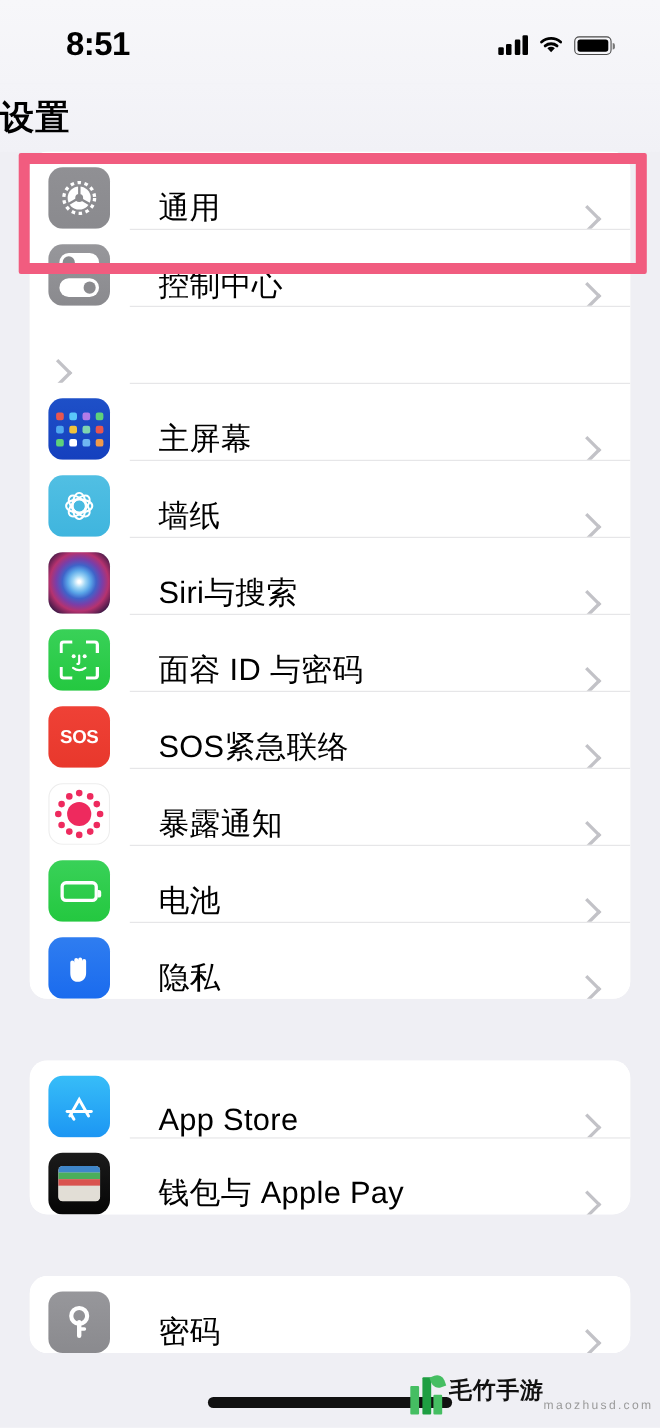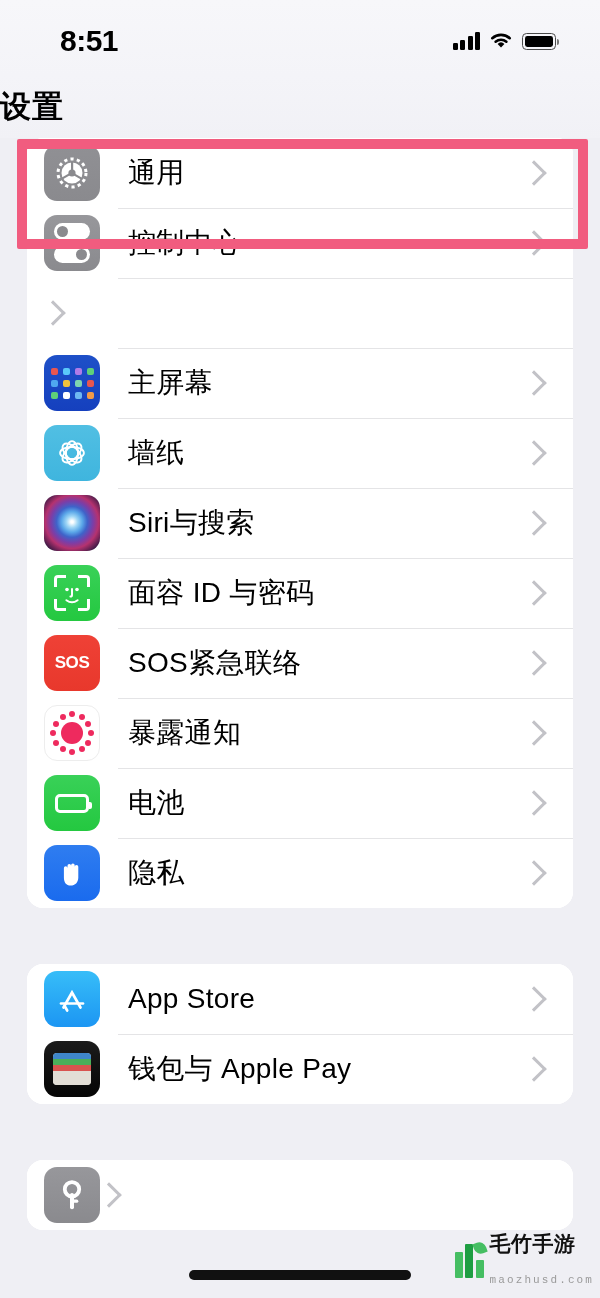--- a/index.html
+++ b/index.html
@@ -73,24 +73,25 @@
   .card {
     background:#FFFFFF;
     border-radius: 16px;
     overflow: hidden;
   }
   .group-gap { height: 56px; }
 
   .row {
     height: 70px;
     display:flex;
-    align-items:center;
+    align-items:flex-end;
     position: relative;
     padding-left: 17px;
     background:#fff;
+    gap:16px;
   }
   .row + .row::before{
     content:"";
     position:absolute; left: 91px; right:0; top:0;
     height:1px; background:#E4E4E6;
   }
   .icon {
     width: 56px; height:56px;
     border-radius: 13px;
     flex: none;
@@ -195,21 +196,21 @@
     right: 6px; bottom: 12px;
     display:flex; align-items:center; gap:6px;
     z-index:45;
   }
   .wm-logo{ display:flex; align-items:flex-end; gap:2.5px; height:34px; position:relative; }
   .wm-logo i{ display:block; width:8px; background:#2EA84F; border-radius:1px; }
   .wm-logo i:nth-child(1){ height:26px; background:#45BE62; }
   .wm-logo i:nth-child(2){ height:34px; background:#1E9E42; }
   .wm-logo i:nth-child(3){ height:18px; background:#45BE62; margin-bottom:0; }
   .wm-leaf{ position:absolute; right:-2px; top:-2px; width:12px; height:12px; background:#45BE62; border-radius:0 60% 0 60%; transform:rotate(-20deg); }
-  .wm-text{ display:flex; flex-direction:column; line-height:1;font-family:Liberation Mono, monospace; }
+  .wm-text{ display:flex; flex-direction:row; line-height:1; }
   .wm-cn{ font-size:21px; font-weight:800; color:#111; letter-spacing:0.5px; }
   .wm-en{ font-size:11px; color:#9A9A9A; letter-spacing:2.1px; margin-top:19px; }
 </style>
 </head>
 <body>
 
 <div class="statusbar">
   <div class="status-time">8:51</div>
   <div class="status-right">
     <span class="sig">
@@ -423,20 +424,21 @@
 
   <div class="card">
     <div class="row">
       <div class="icon ic-pass">
         <svg viewBox="0 0 40 40" width="38" height="38">
           <circle cx="20" cy="14" r="7.6" fill="none" stroke="#fff" stroke-width="4"></circle>
           <path d="M20 20 V33" stroke="#fff" stroke-width="4.2" stroke-linecap="round"></path>
           <path d="M20 26.5 H25" stroke="#fff" stroke-width="3.4" stroke-linecap="round"></path>
         </svg>
       </div>
+      <div class="row-label">密码</div>
       <div class="chev"></div>
     </div>
   </div>
 
 </div>
 
 <div class="highlight-box"></div>
 
 <div class="home-indicator"></div>
 

